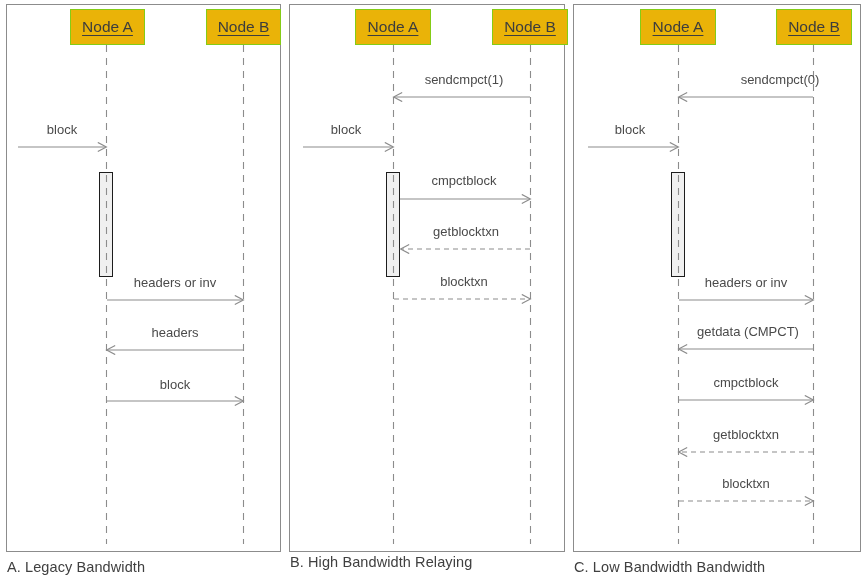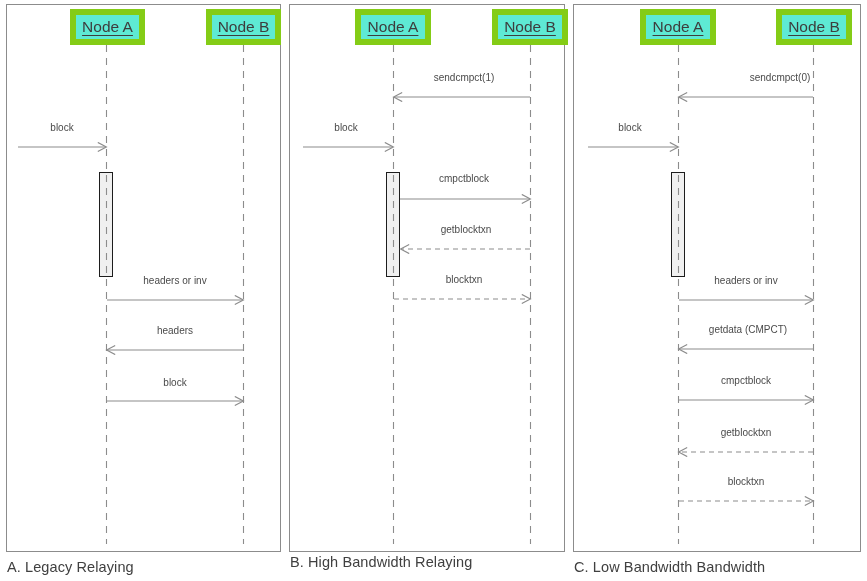--- a/index.html
+++ b/index.html
@@ -13,30 +13,30 @@
   .panel{position:absolute;top:4px;height:548px;border:1px solid #8c8c8c;background:#fff;box-sizing:border-box;}
   #panel-a{left:6px;width:275px;}
   #panel-b{left:289px;width:276px;}
   #panel-c{left:573px;width:288px;}
   .caption{
     position:absolute;font-size:14.5px;color:#404040;white-space:nowrap;
     letter-spacing:.1px;
   }
   .svg-layer{position:absolute;left:0;top:0;width:867px;height:581px;pointer-events:none;}
   .node-box{
-    position:absolute;border:6px solid #84cc16;background:#5eead4;
+    position:absolute;border:1px solid #84cc16;background:#eab308;
     display:flex;align-items:center;justify-content:center;
     box-sizing:border-box;
   }
   .node-label{
     font-size:15.5px;color:#3d3d3d;text-decoration:underline;
     text-underline-offset:3px;white-space:nowrap;
   }
   .msg-label{
-    position:absolute;font-size:10px;color:#4a4a4a;white-space:nowrap;
+    position:absolute;font-size:13px;color:#4a4a4a;white-space:nowrap;
     transform:translateX(-50%);
   }
   .activation{
     position:absolute;background:#f0f0f0;border:1.4px solid #1d1d1d;box-sizing:border-box;
   }
 </style>
 </head>
 <body>
 
 <div id="diagram">
@@ -136,17 +136,17 @@
   <span class="msg-label" style="left:464px;top:274px;">blocktxn</span>
 
   <span class="msg-label" style="left:780px;top:72px;">sendcmpct(0)</span>
   <span class="msg-label" style="left:630px;top:122px;">block</span>
   <span class="msg-label" style="left:746px;top:275px;">headers or inv</span>
   <span class="msg-label" style="left:748px;top:324px;">getdata (CMPCT)</span>
   <span class="msg-label" style="left:746px;top:375px;">cmpctblock</span>
   <span class="msg-label" style="left:746px;top:427px;">getblocktxn</span>
   <span class="msg-label" style="left:746px;top:476px;">blocktxn</span>
 
-  <span class="caption" style="left:7px;top:559px;">A. Legacy Relaying</span>
+  <span class="caption" style="left:7px;top:559px;">A. Legacy Bandwidth</span>
   <span class="caption" style="left:290px;top:526px;margin-top:28px;">B. High Bandwidth Relaying</span>
   <span class="caption" style="left:574px;top:559px;">C. Low Bandwidth Bandwidth</span>
 
 </div>
 
 </body></html>

